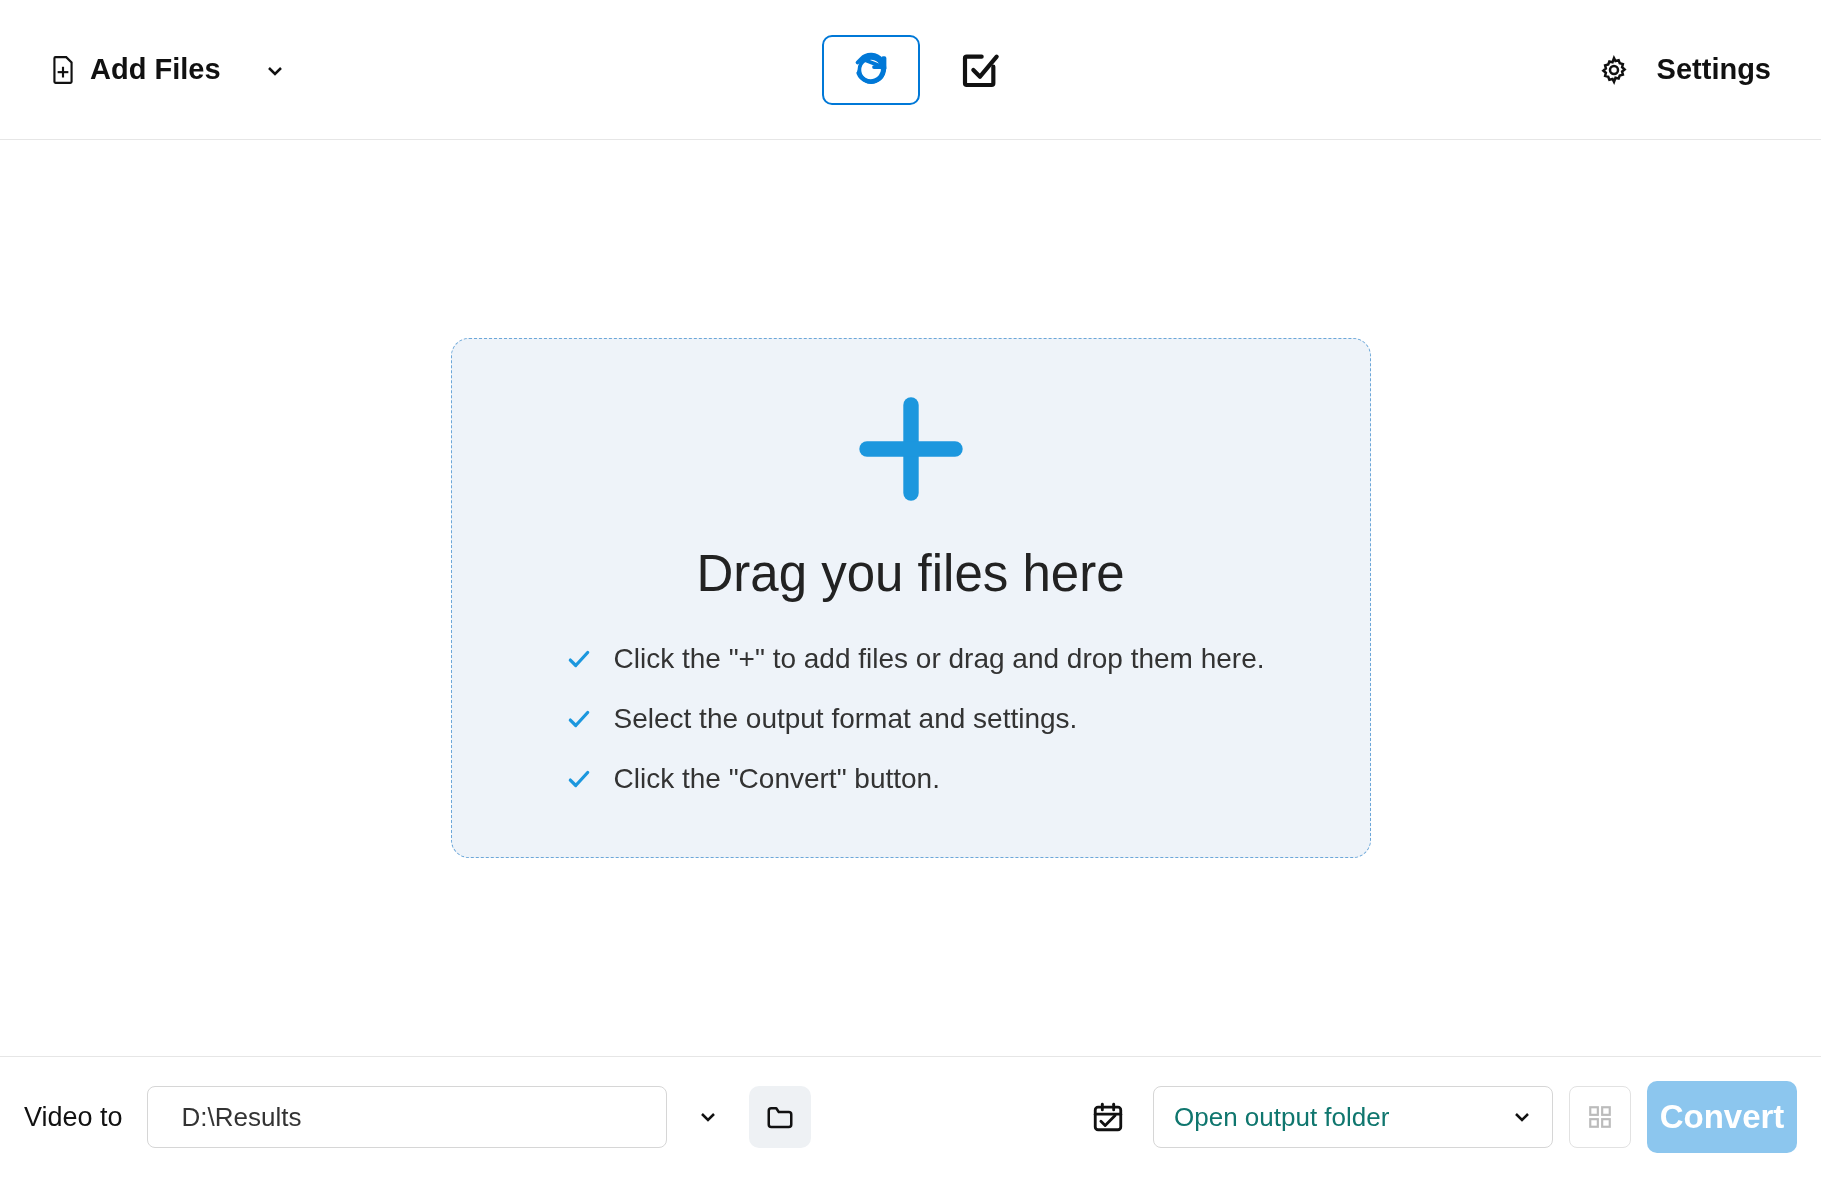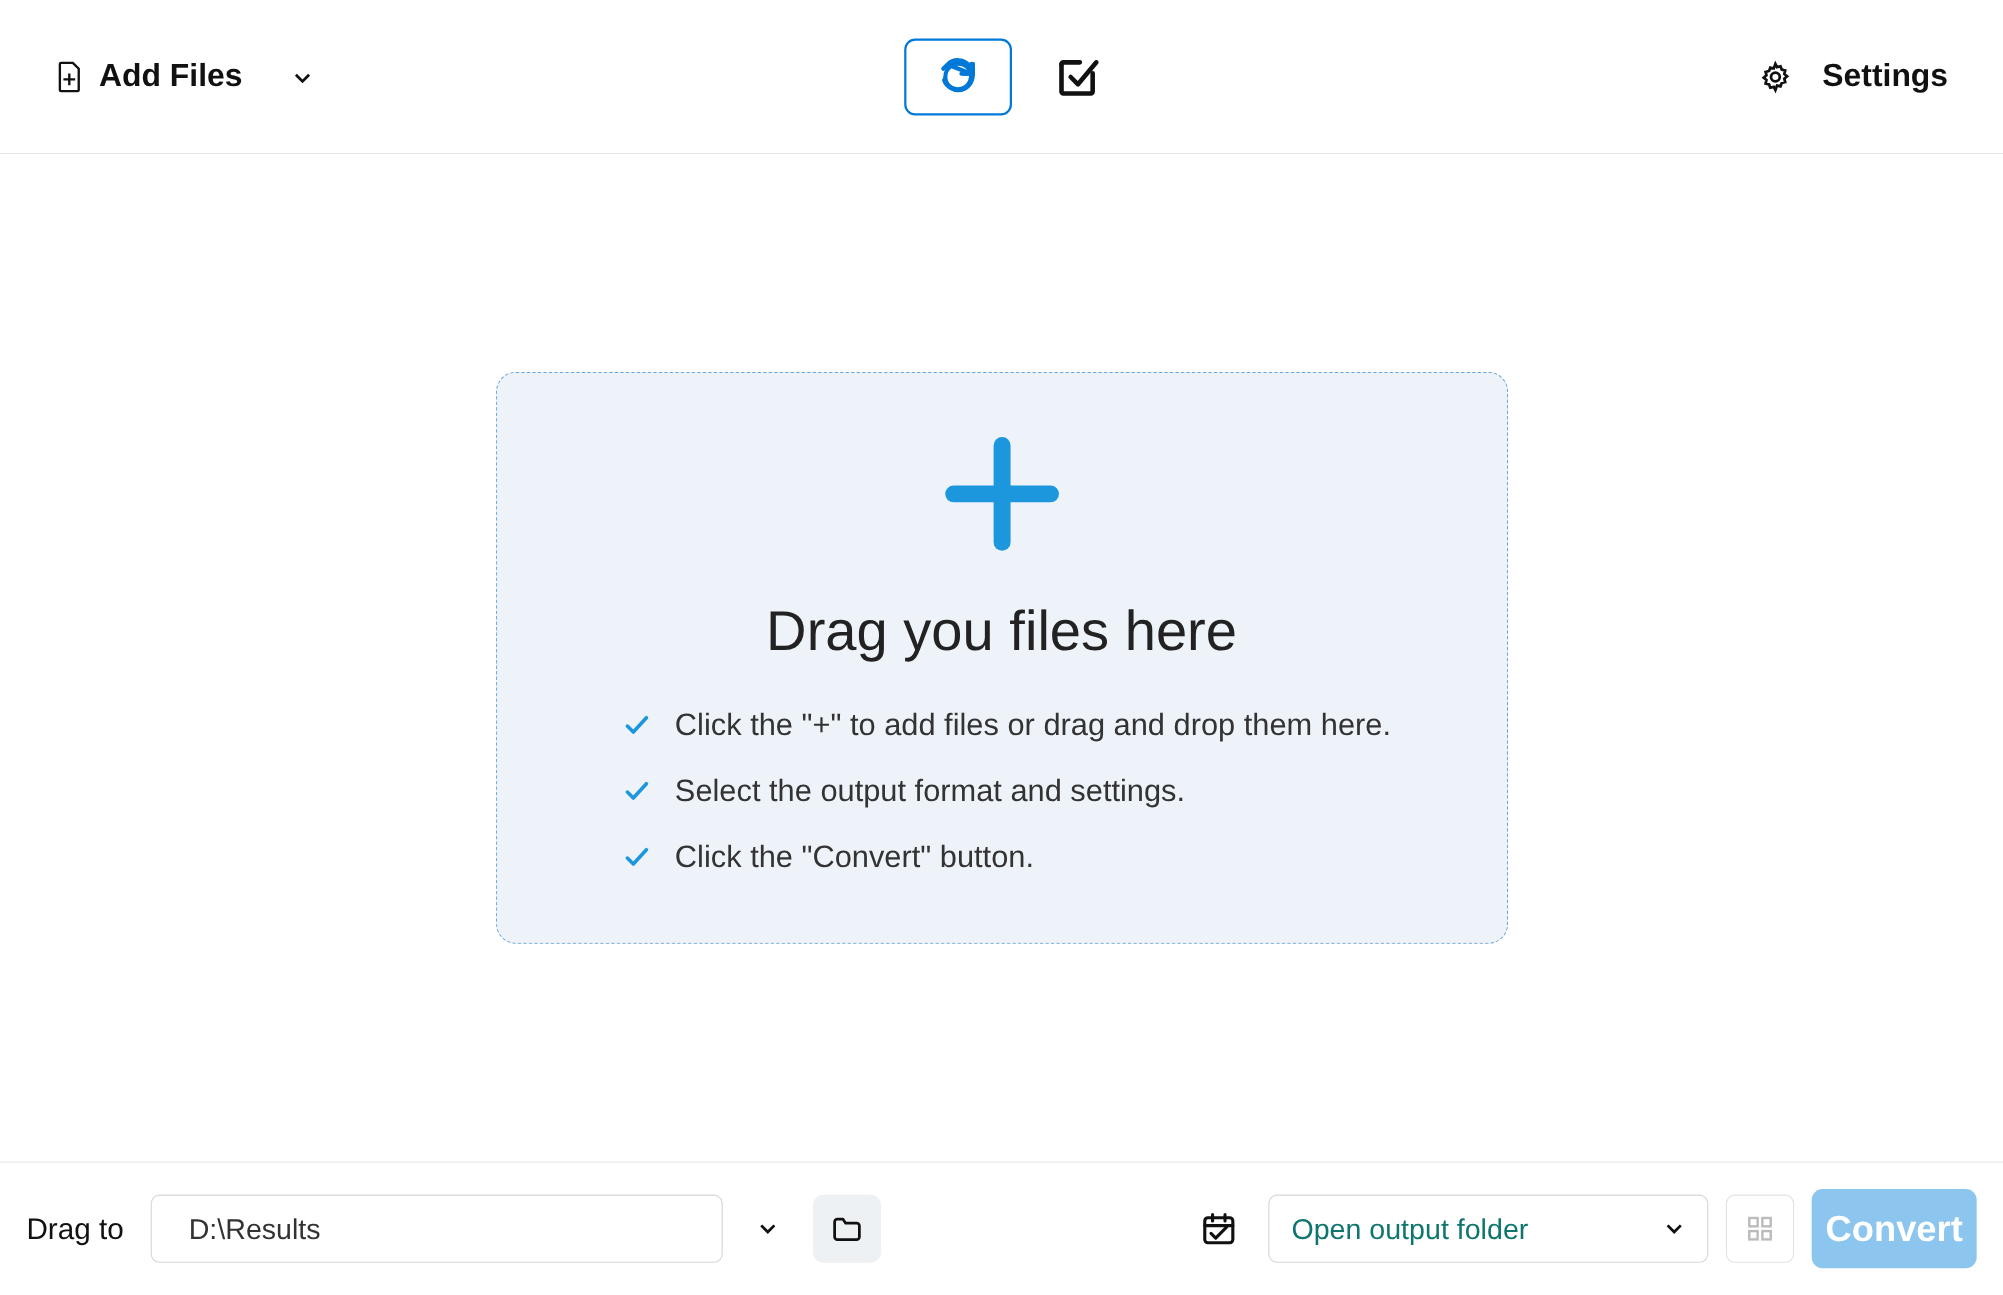--- a/index.html
+++ b/index.html
@@ -147,21 +147,21 @@
                 <polyline points="4 13 9 18 20 6"></polyline>
               </svg>
           </span>
           <span>Click the "Convert" button.</span>
         </div>
       </div>
     </div>
   </div>
 
   <div class="bottombar">
-    <span class="saveto-label">Drag to</span>
+    <span class="saveto-label">Video to</span>
     <div class="path-box">
       <span>D:\Results</span>
     </div>
     <div class="chev-box">
       <svg viewBox="0 0 20 20" width="20" height="20" fill="none" stroke="#111" stroke-width="2.5">
           <polyline points="4 7 10 13 16 7"></polyline>
         </svg>
     </div>
     <div class="folder-box">
       <span>

